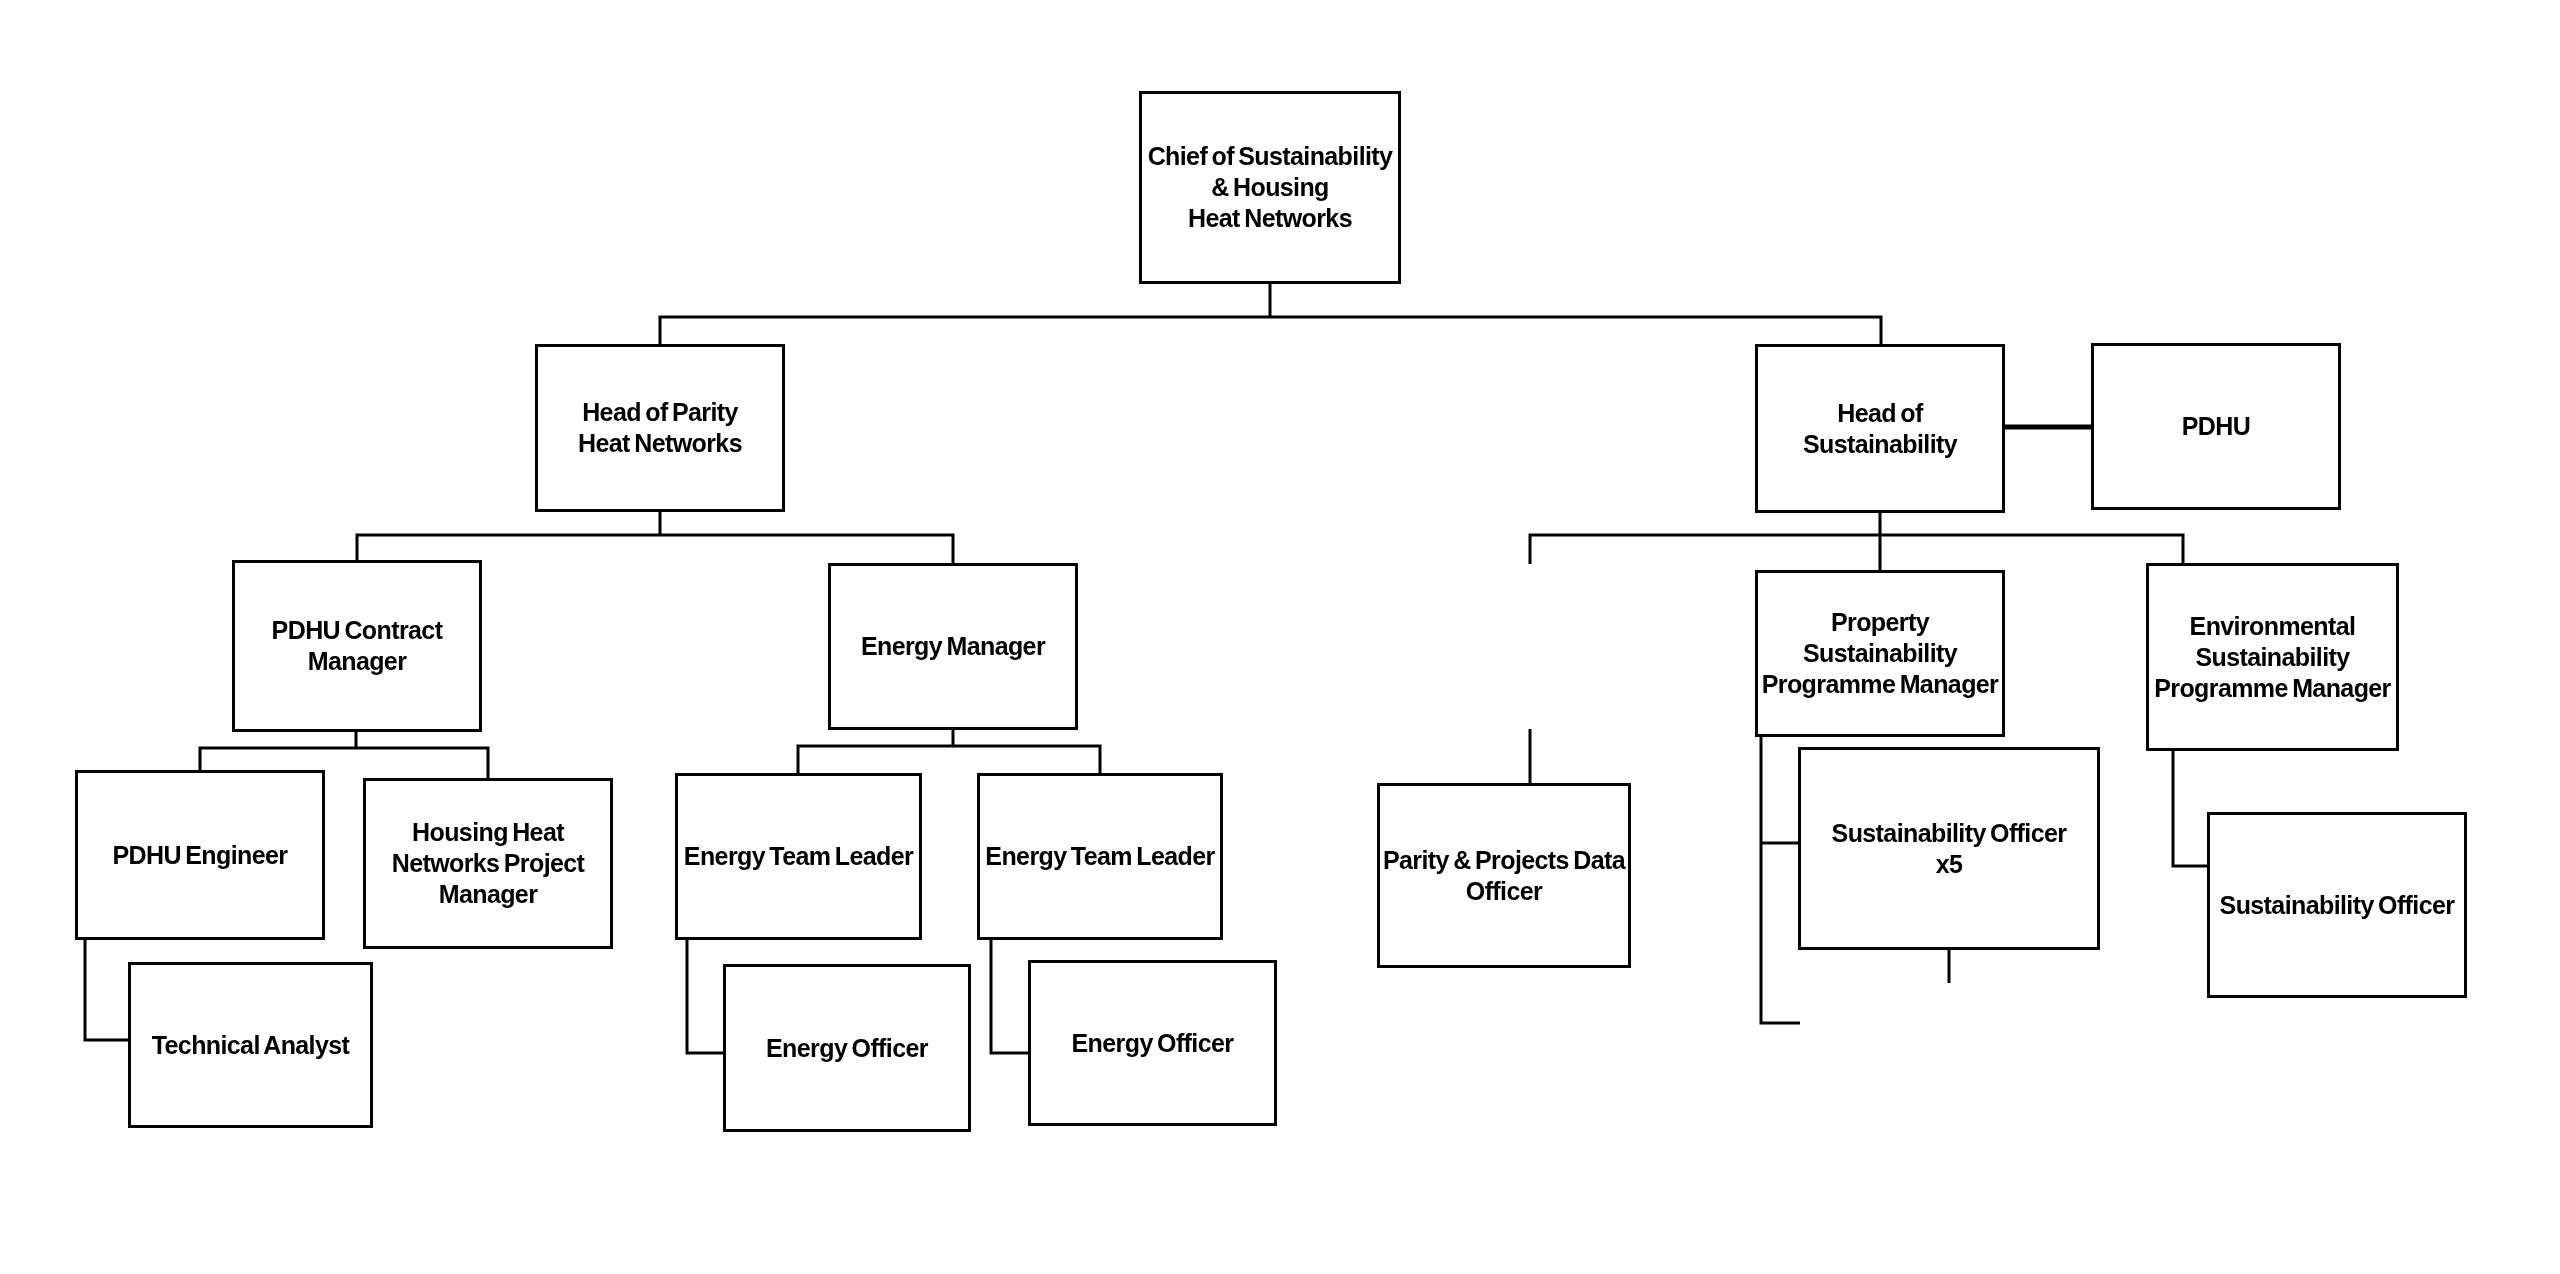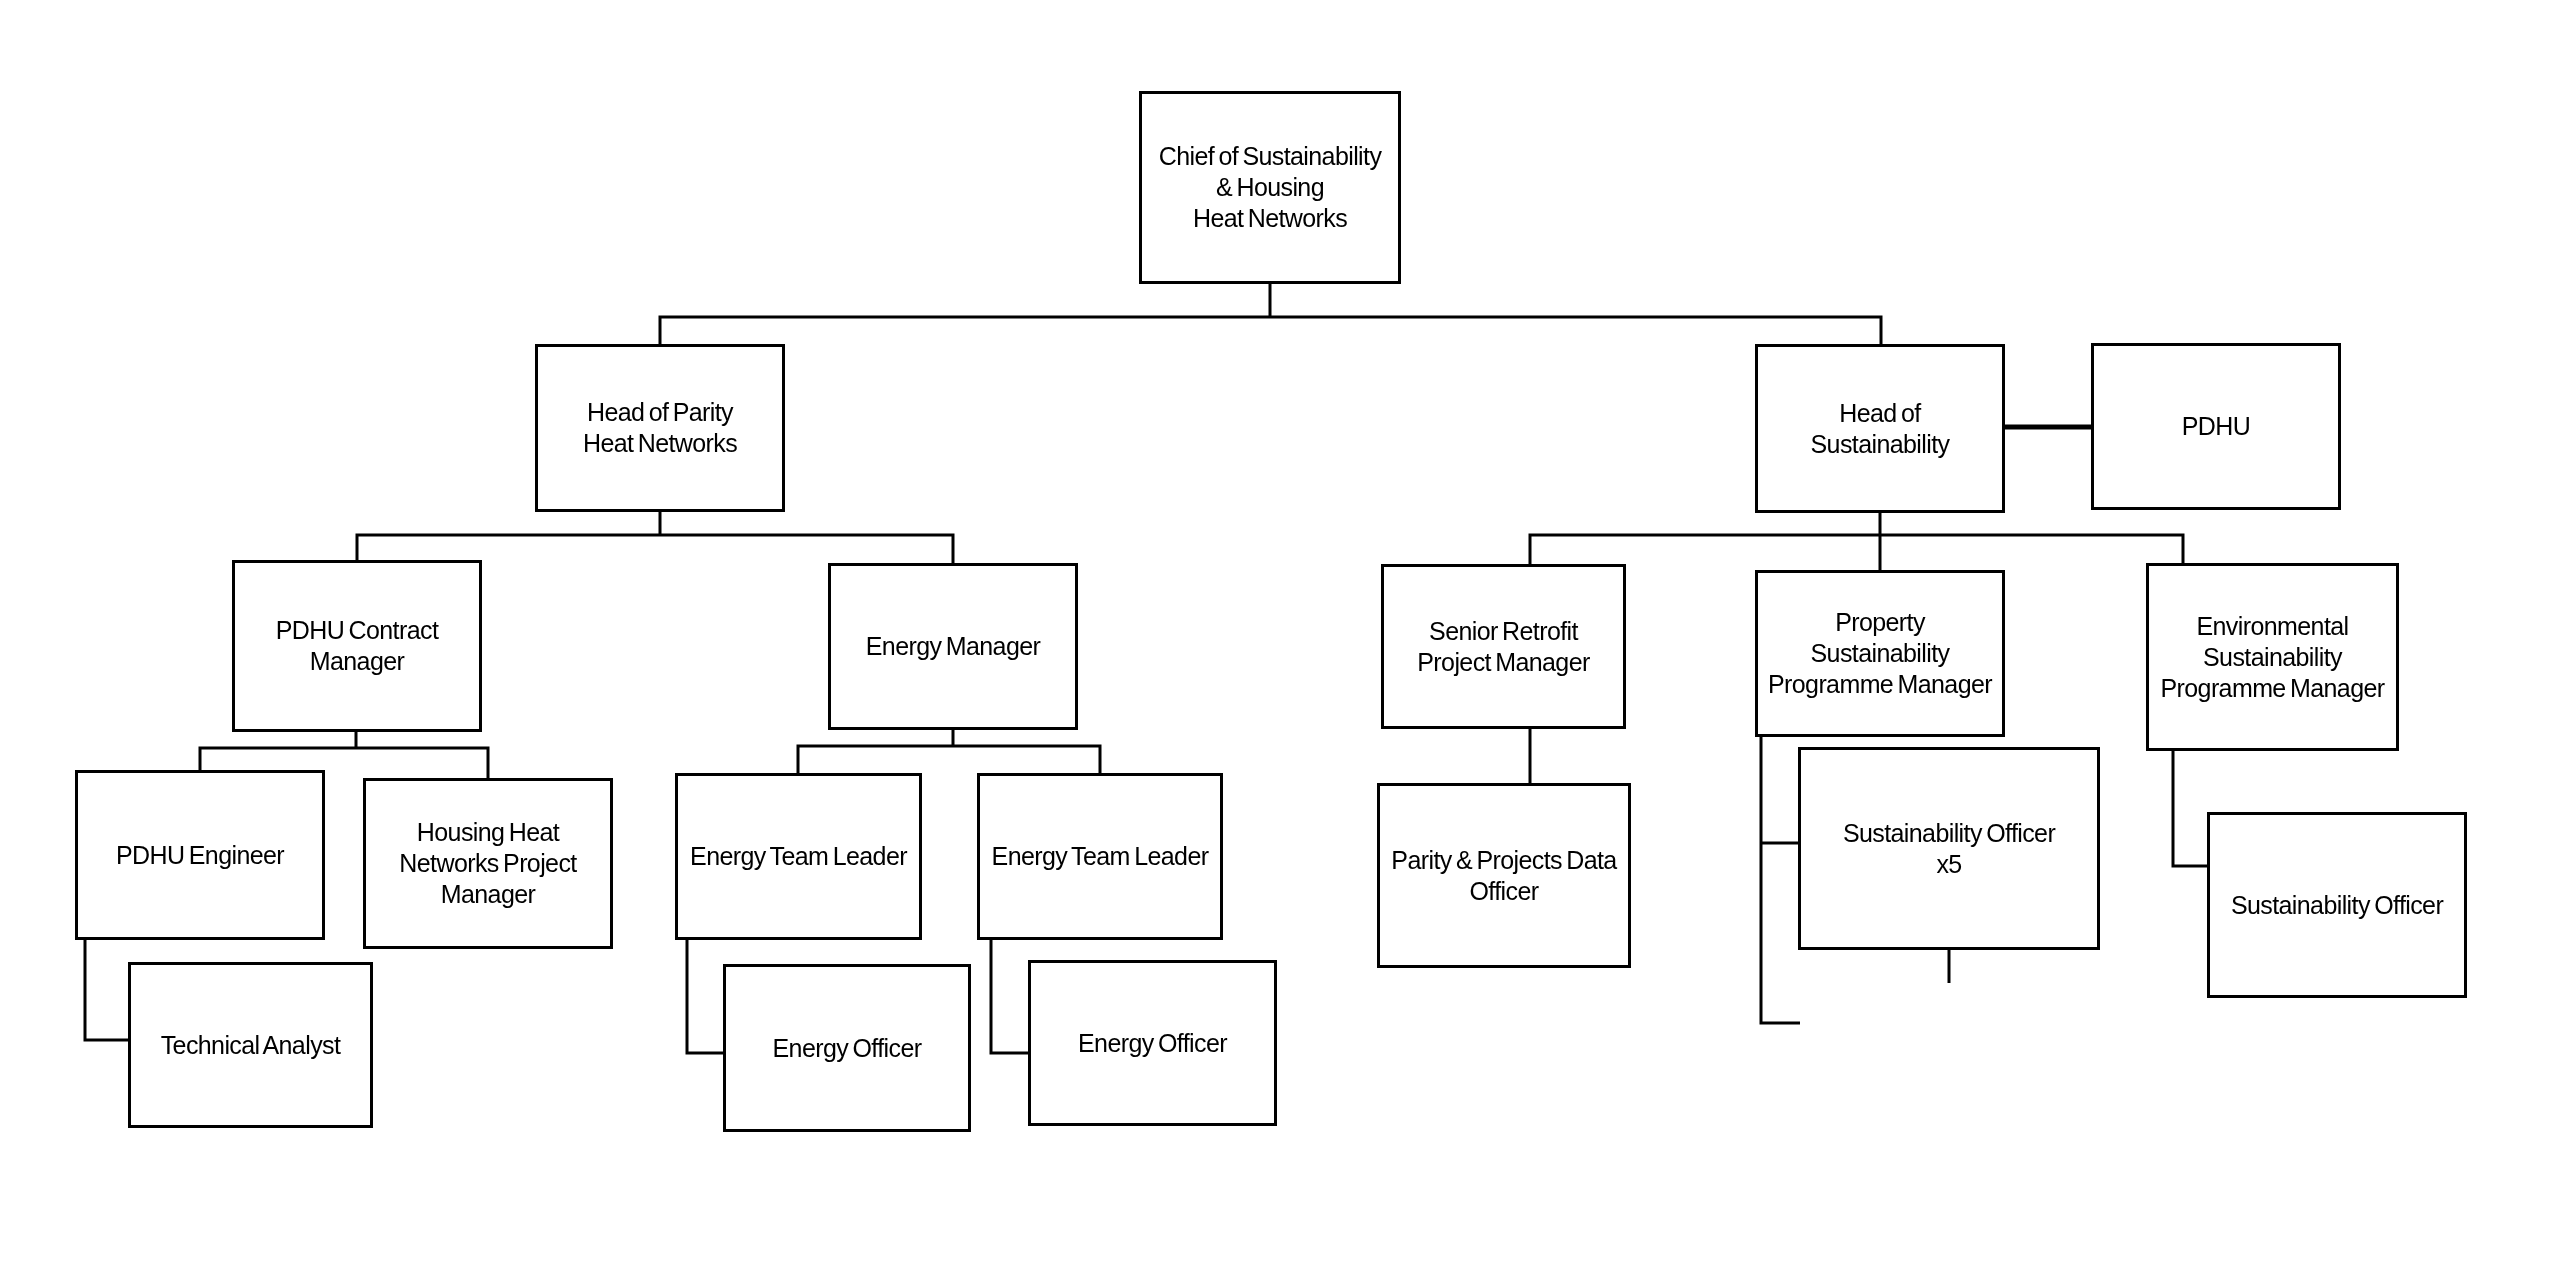--- a/index.html
+++ b/index.html
@@ -31,21 +31,21 @@
     border: 3px solid #000000;
     display: flex;
     align-items: center;
     justify-content: center;
     text-align: center;
   }
   .lbl {
     display: block;
     width: 100%;
     white-space: pre-line;
-    font-weight: normal;
+    font-weight: bold;
     color: #000000;
     font-size: 25px;
     line-height: 31px;
     letter-spacing: -0.6px;
     word-spacing: -2px;
   }
 </style>
 </head>
 <body>
 
@@ -102,24 +102,20 @@
 
   <div class="node" style="left:232px;top:560px;width:250px;height:172px">
     <span class="lbl">PDHU Contract
 Manager</span>
   </div>
 
   <div class="node" style="left:828px;top:563px;width:250px;height:167px">
     <span class="lbl">Energy Manager</span>
   </div>
 
-  <div class="node" style="left:1381px;top:564px;width:245px;height:165px">
-    <span class="lbl">Senior Retrofit
-Project Manager</span>
-  </div>
 
   <div class="node" style="left:1755px;top:570px;width:250px;height:167px">
     <span class="lbl">Property
 Sustainability
 Programme Manager</span>
   </div>
 
   <div class="node" style="left:2146px;top:563px;width:253px;height:188px">
     <span class="lbl">Environmental
 Sustainability

